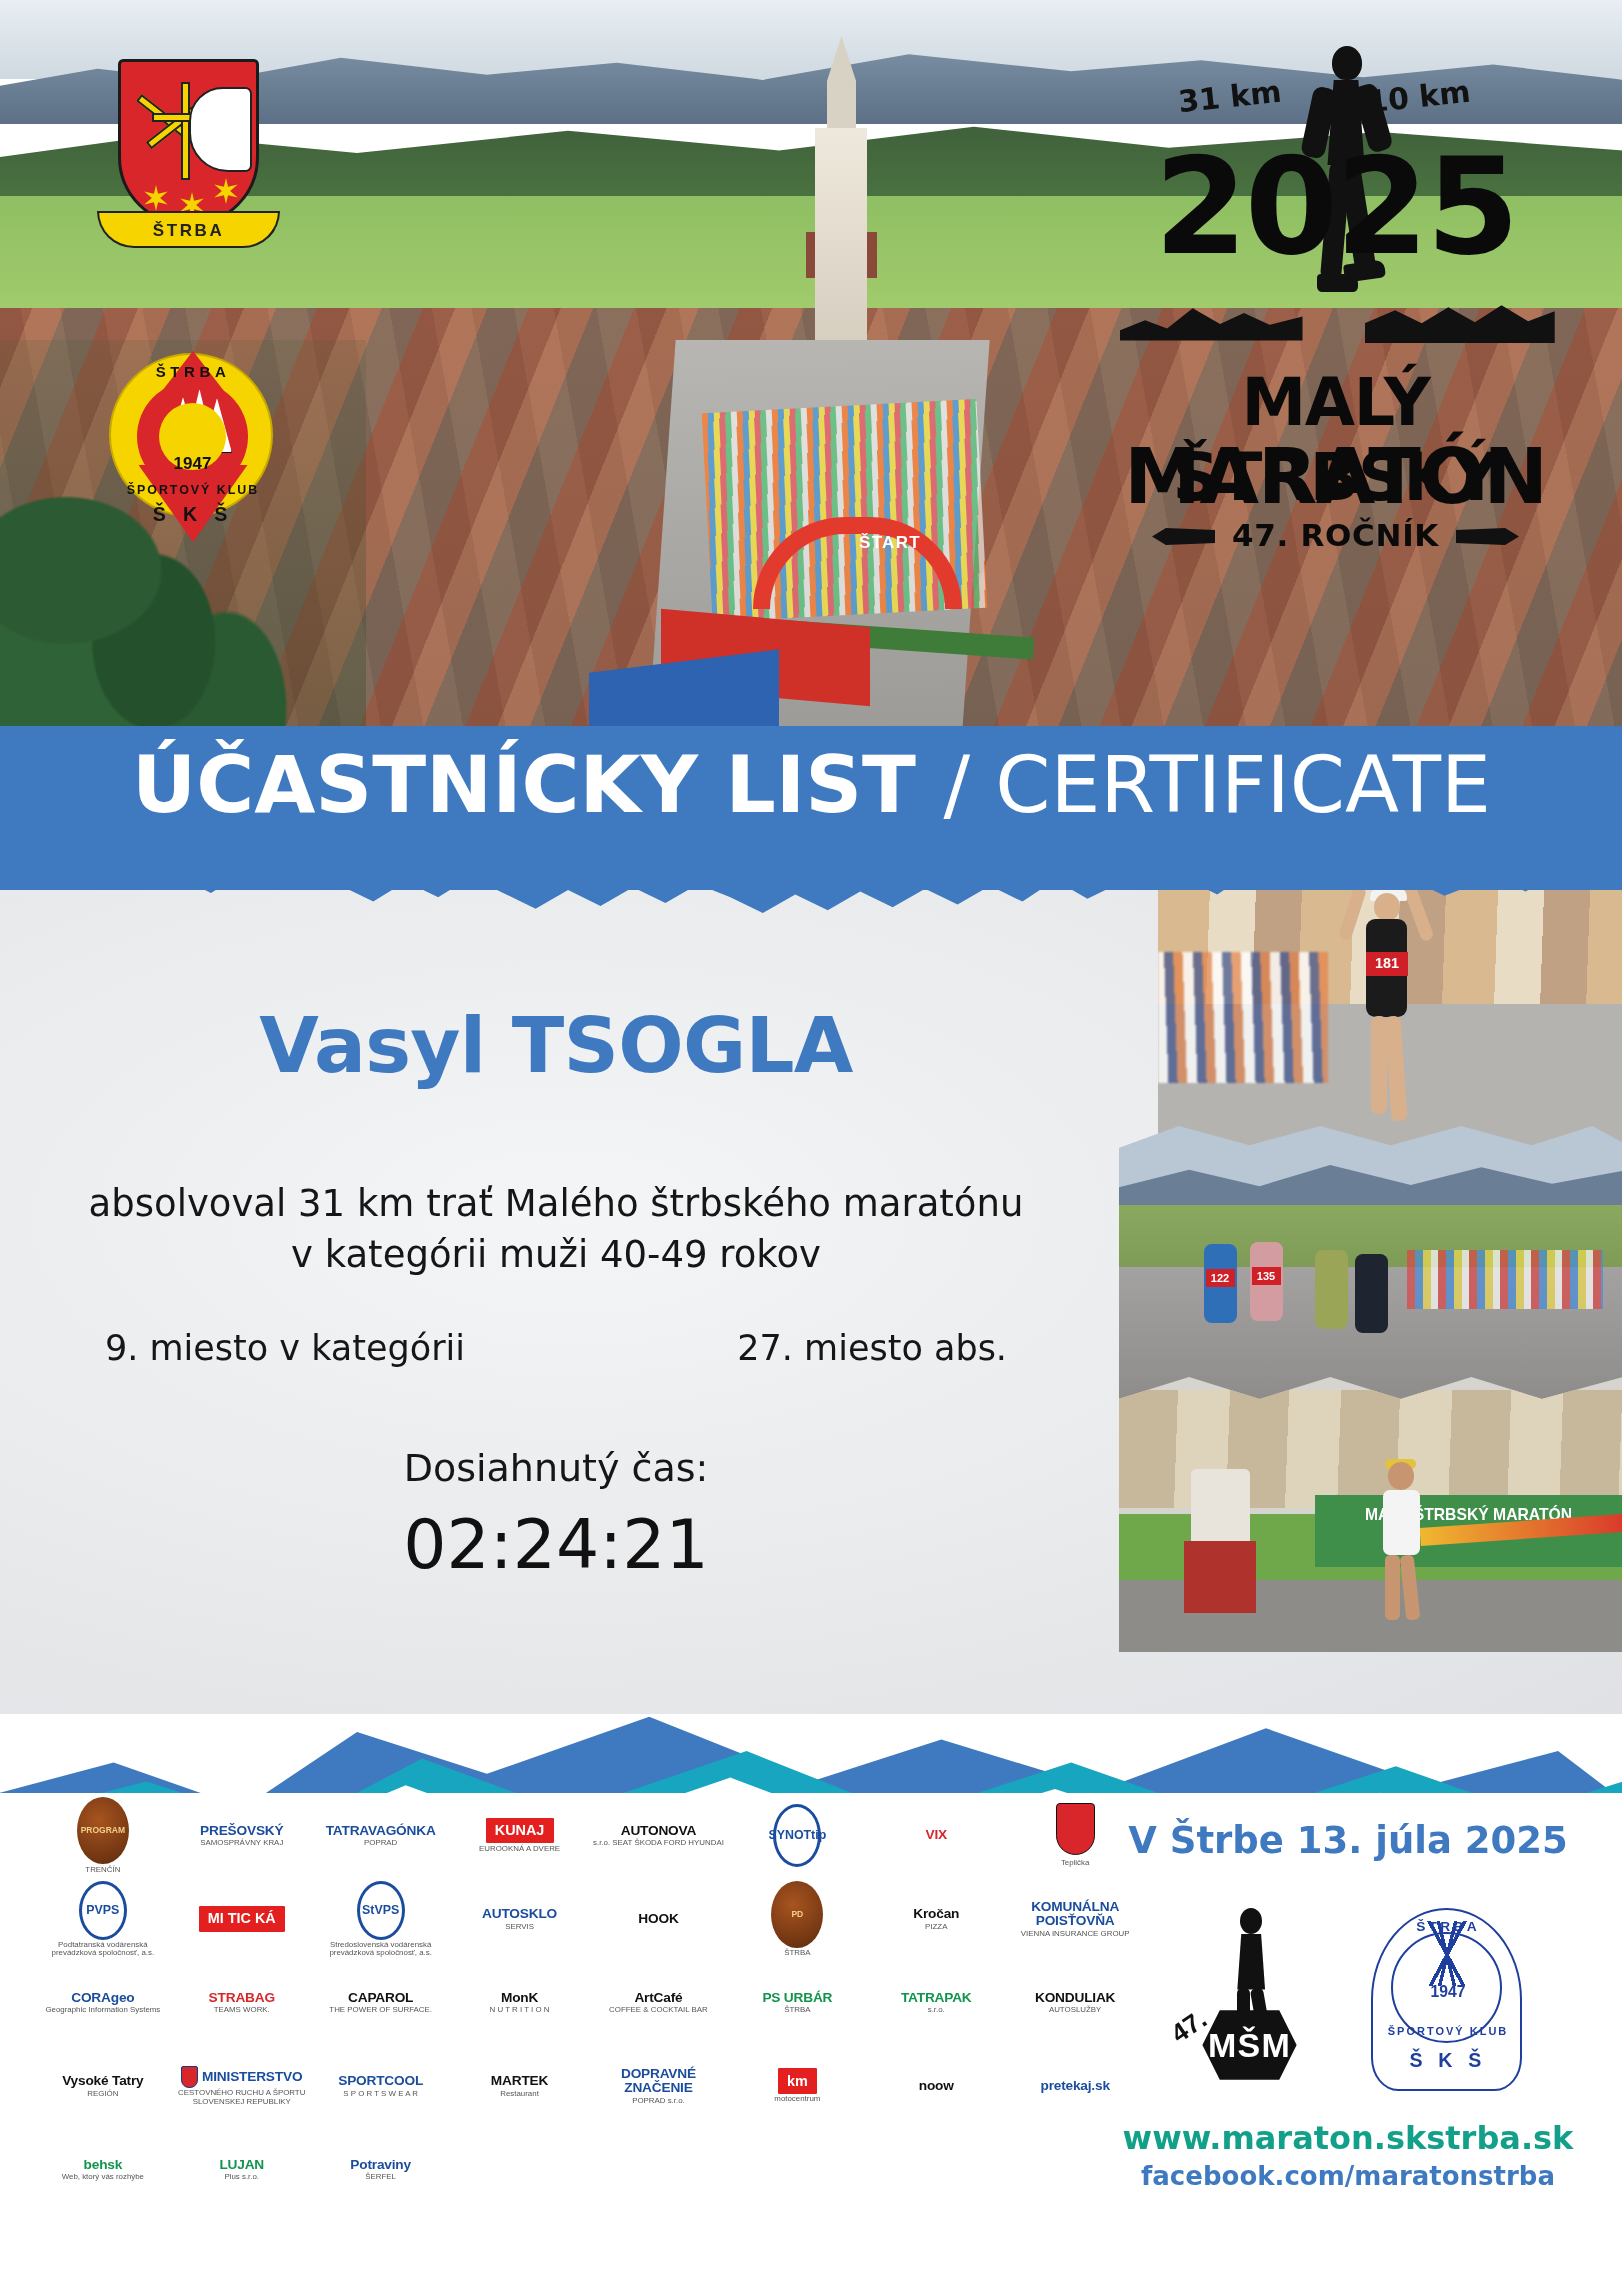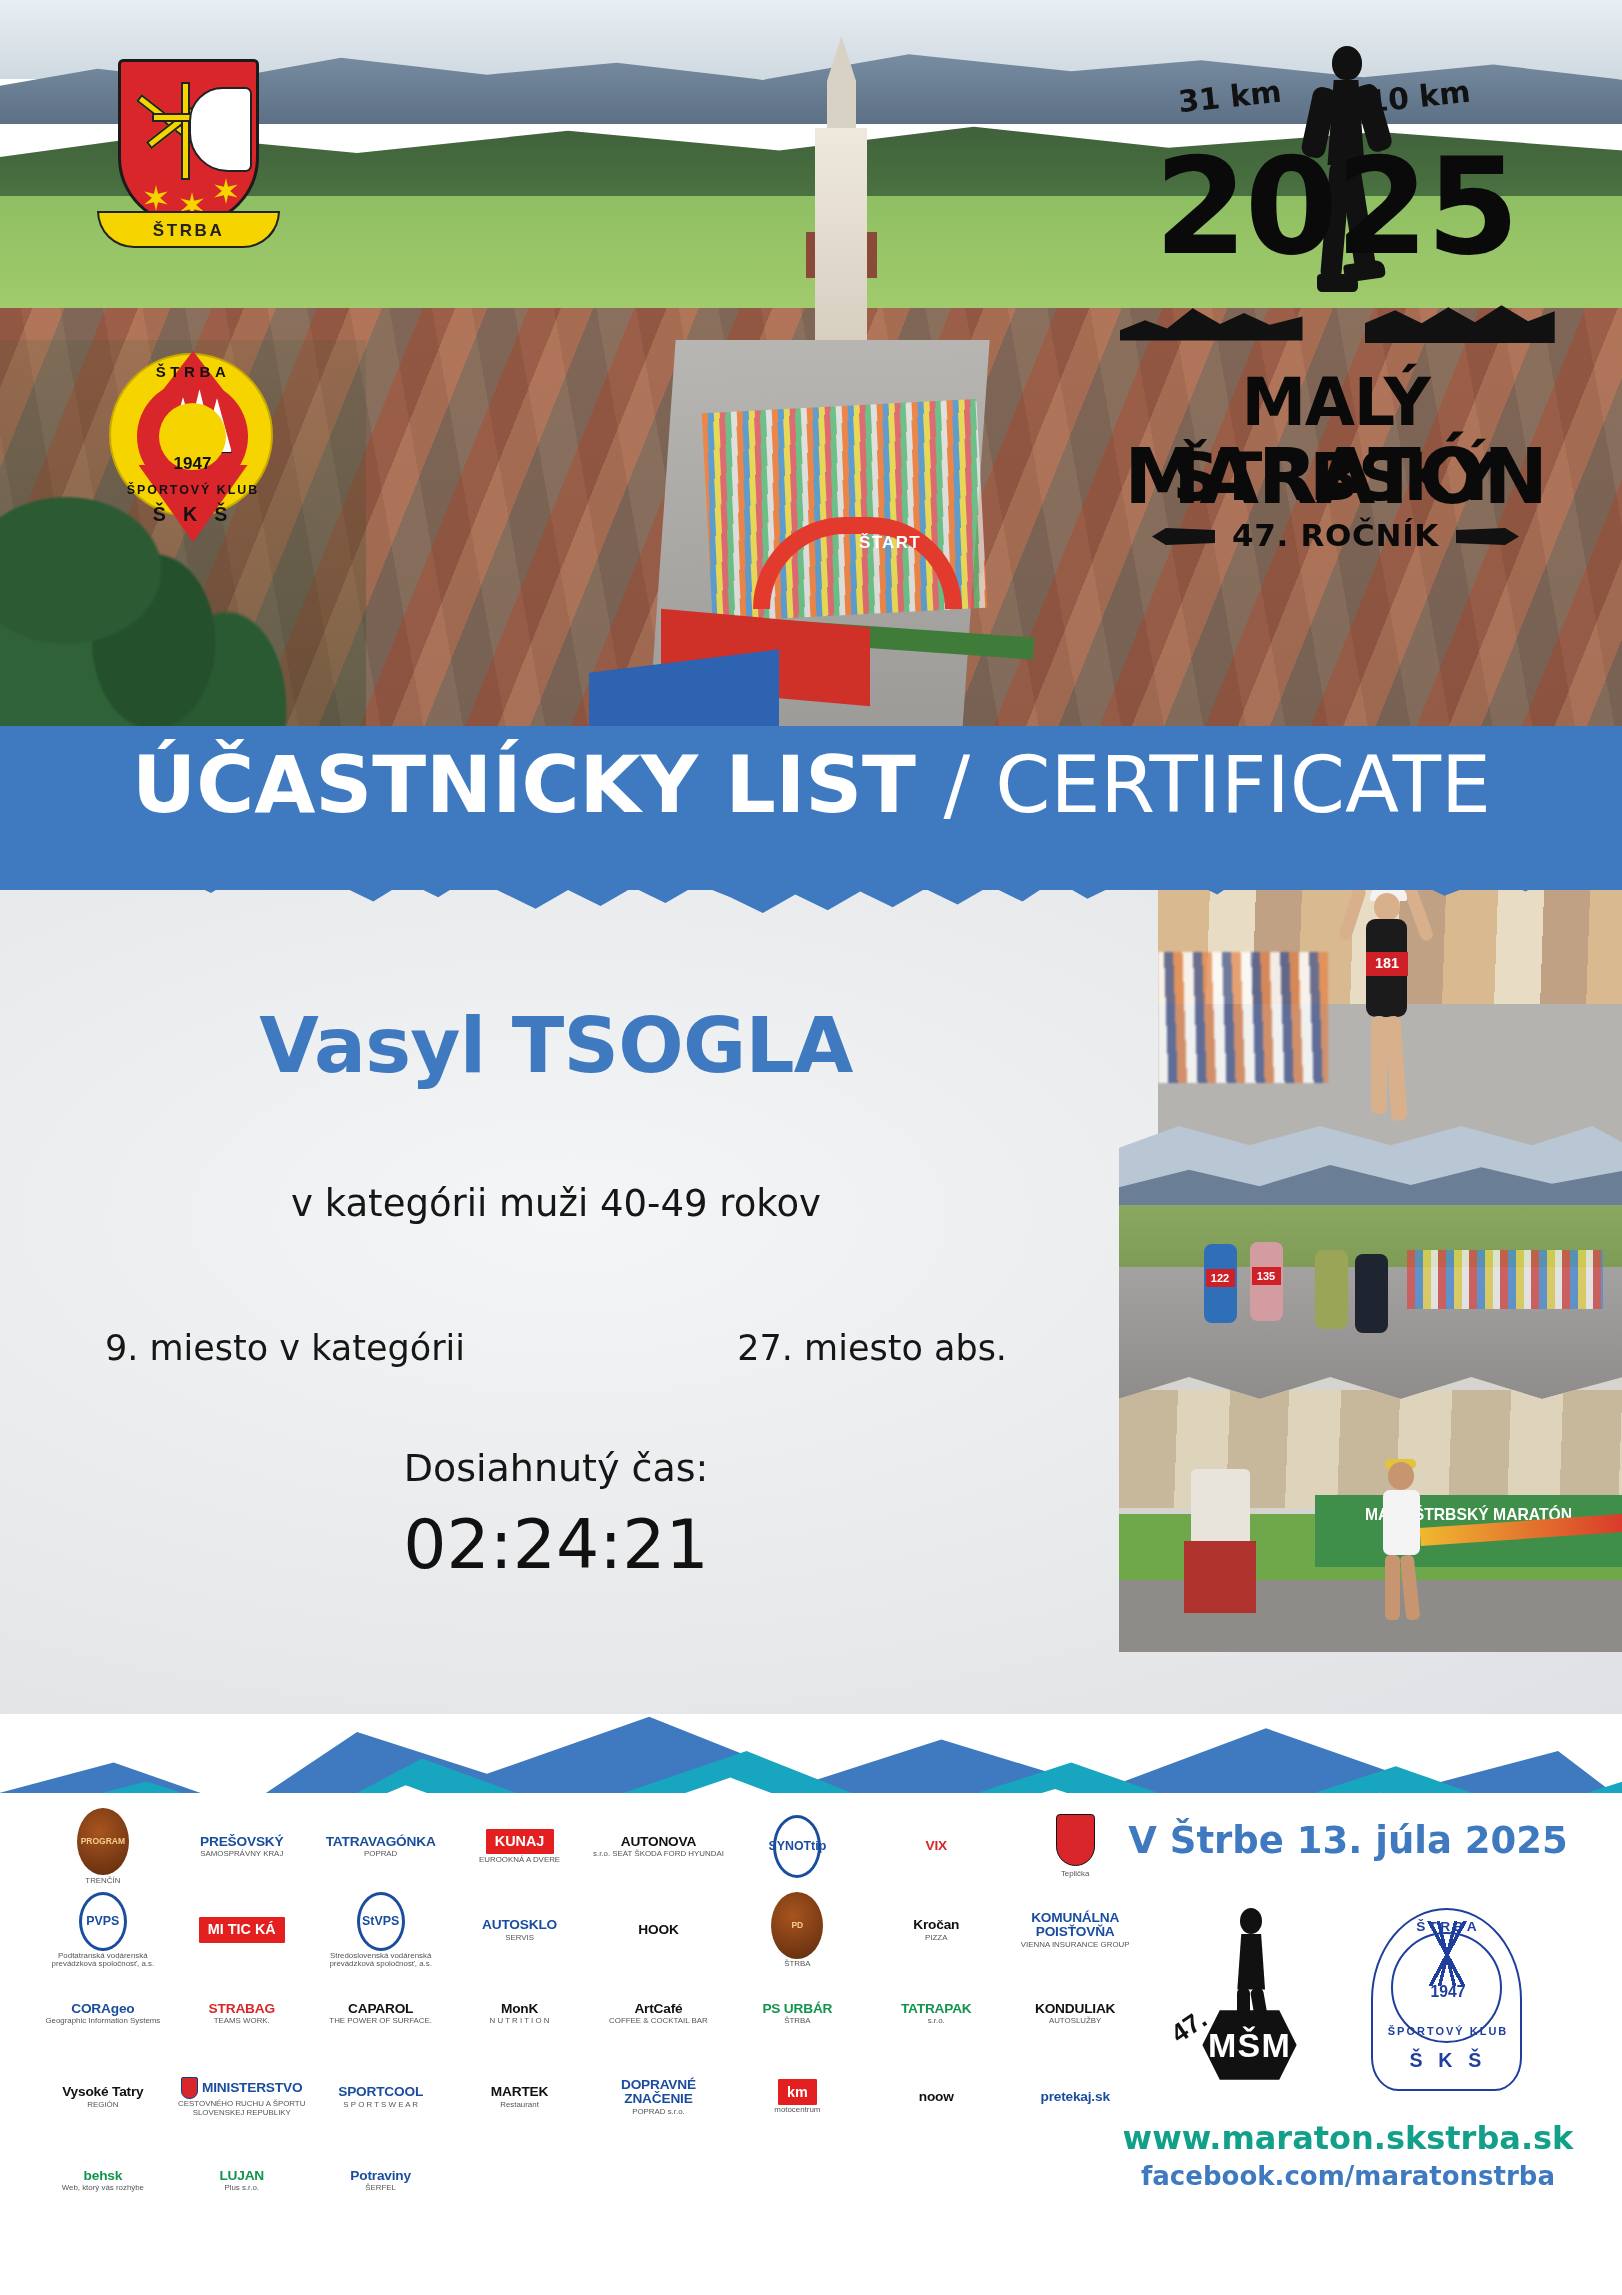--- a/index.html
+++ b/index.html
@@ -395,21 +395,21 @@
     background:#ffffff;
     clip-path:polygon(0% 100%,0% 88%,8% 68%,16% 90%,25% 58%,34% 86%,45% 54%,55% 86%,65% 60%,75% 88%,85% 62%,93% 86%,100% 70%,100% 100%);
   }
 
   
   #footer {
     position:absolute; left:0; top:1793px; width:1623px; height:503px;
     background:#ffffff; z-index:14;
   }
   #sponsor-grid {
-    position:absolute; left:36px; top:15px; width:1106px; height:366px;
+    position:absolute; left:36px; top:4px; width:1106px; height:366px;
     display:grid;
     grid-template-columns:repeat(8,1fr);
     grid-auto-rows:77px;
     gap:6.5px 5.2px;
     align-items:center; justify-items:center;
   }
   .sp {
     width:100%; height:100%;
     display:flex; flex-direction:column;
     align-items:center; justify-content:center;
@@ -591,20 +591,21 @@
 
 <div id="title-band"></div>
 <div id="band-jag"></div>
 <div class="title-text">
   <span class="t-bold">ÚČASTNÍCKY LIST </span><span class="t-light">/ </span><span class="t-light">CERTIFICATE</span>
 </div>
 
 <div id="name-line">Vasyl TSOGLA</div>
 
 <div id="desc-block">
+  <div>absolvoval 31 km trať Malého štrbského maratónu</div>
   <div>v kategórii muži 40-49 rokov</div>
 </div>
 
 <div id="places-row">
   <div>9. miesto v kategórii</div>
   <div>27. miesto abs.</div>
 </div>
 
 <div id="time-label">Dosiahnutý čas:</div>
 <div id="time-value">02:24:21</div>

